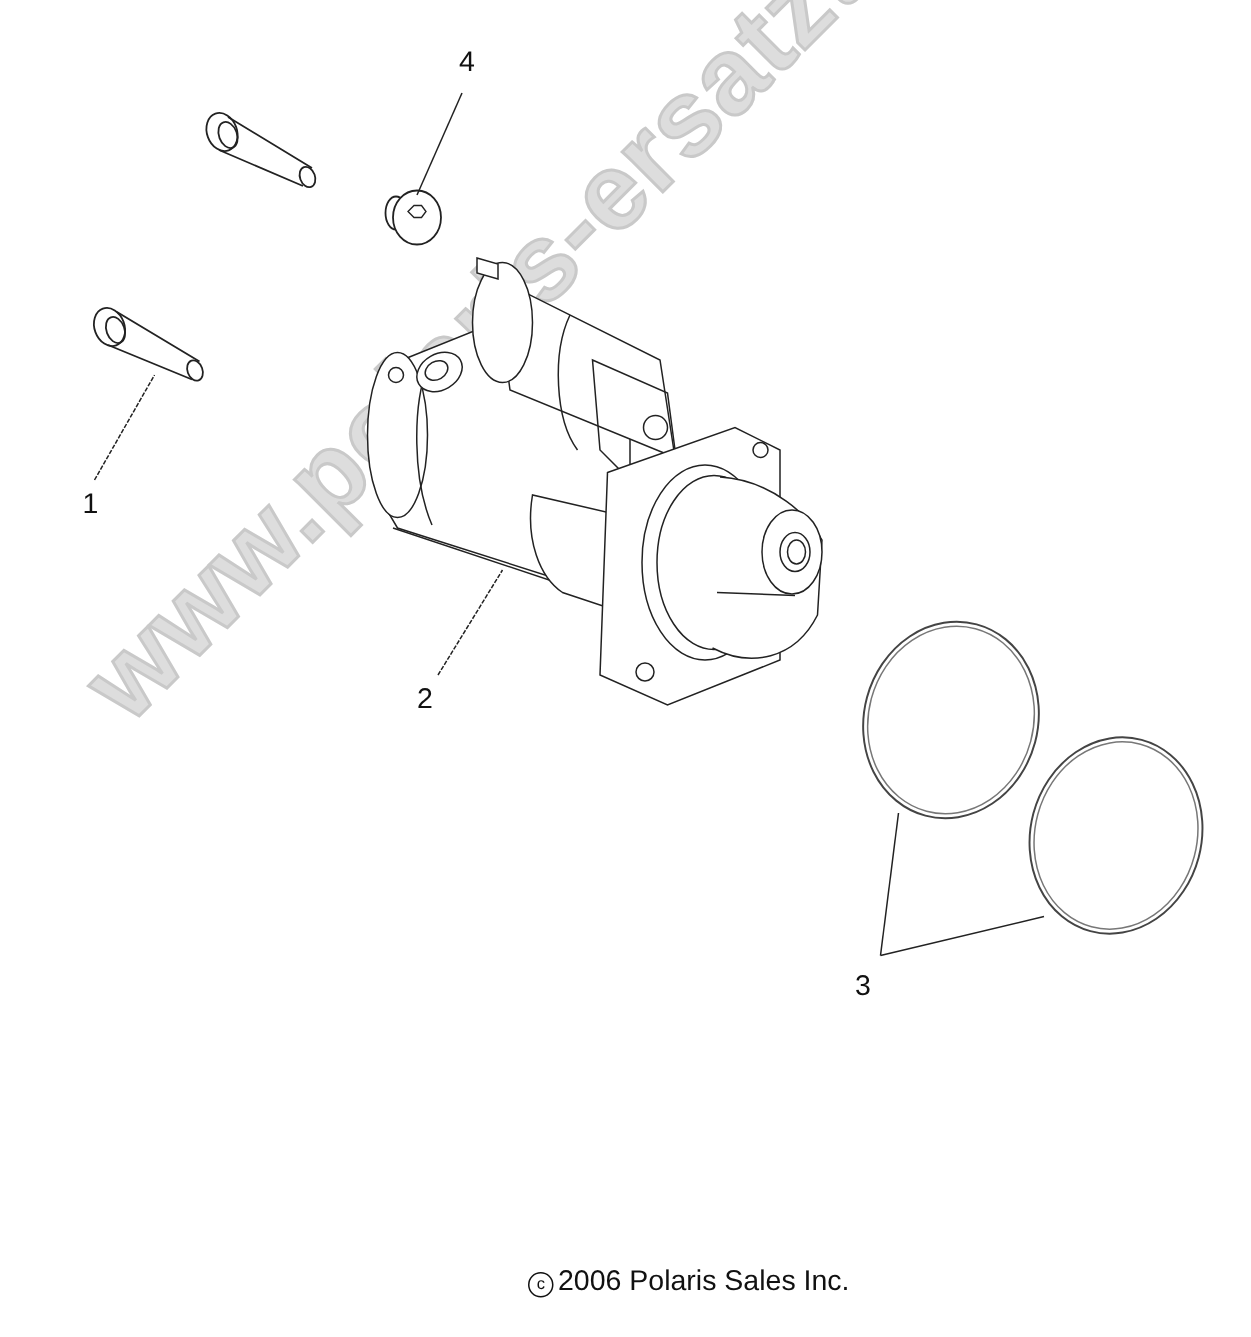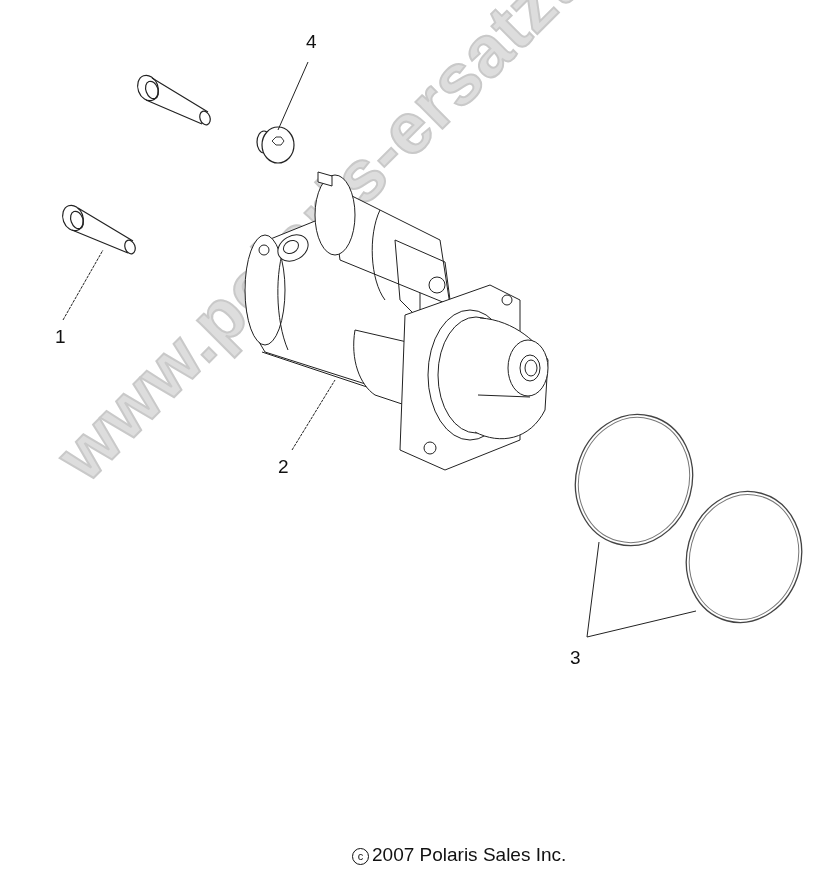--- a/index.html
+++ b/index.html
@@ -92,14 +92,14 @@
     <path d="M308 62 L278 130"></path>
   </g>
 </svg>
 
 <div class="callout" style="left:55px; top:327px;">1</div>
 <div class="callout" style="left:278px; top:457px;">2</div>
 <div class="callout" style="left:570px; top:648px;">3</div>
 <div class="callout" style="left:306px; top:32px;">4</div>
 
 <div class="copyright">
-  <span class="c-sym">c</span><span>2007 Polaris Sales Inc.</span>
+  <span class="c-sym">c</span><span>2006 Polaris Sales Inc.</span>
 </div>
 
 </body></html>

